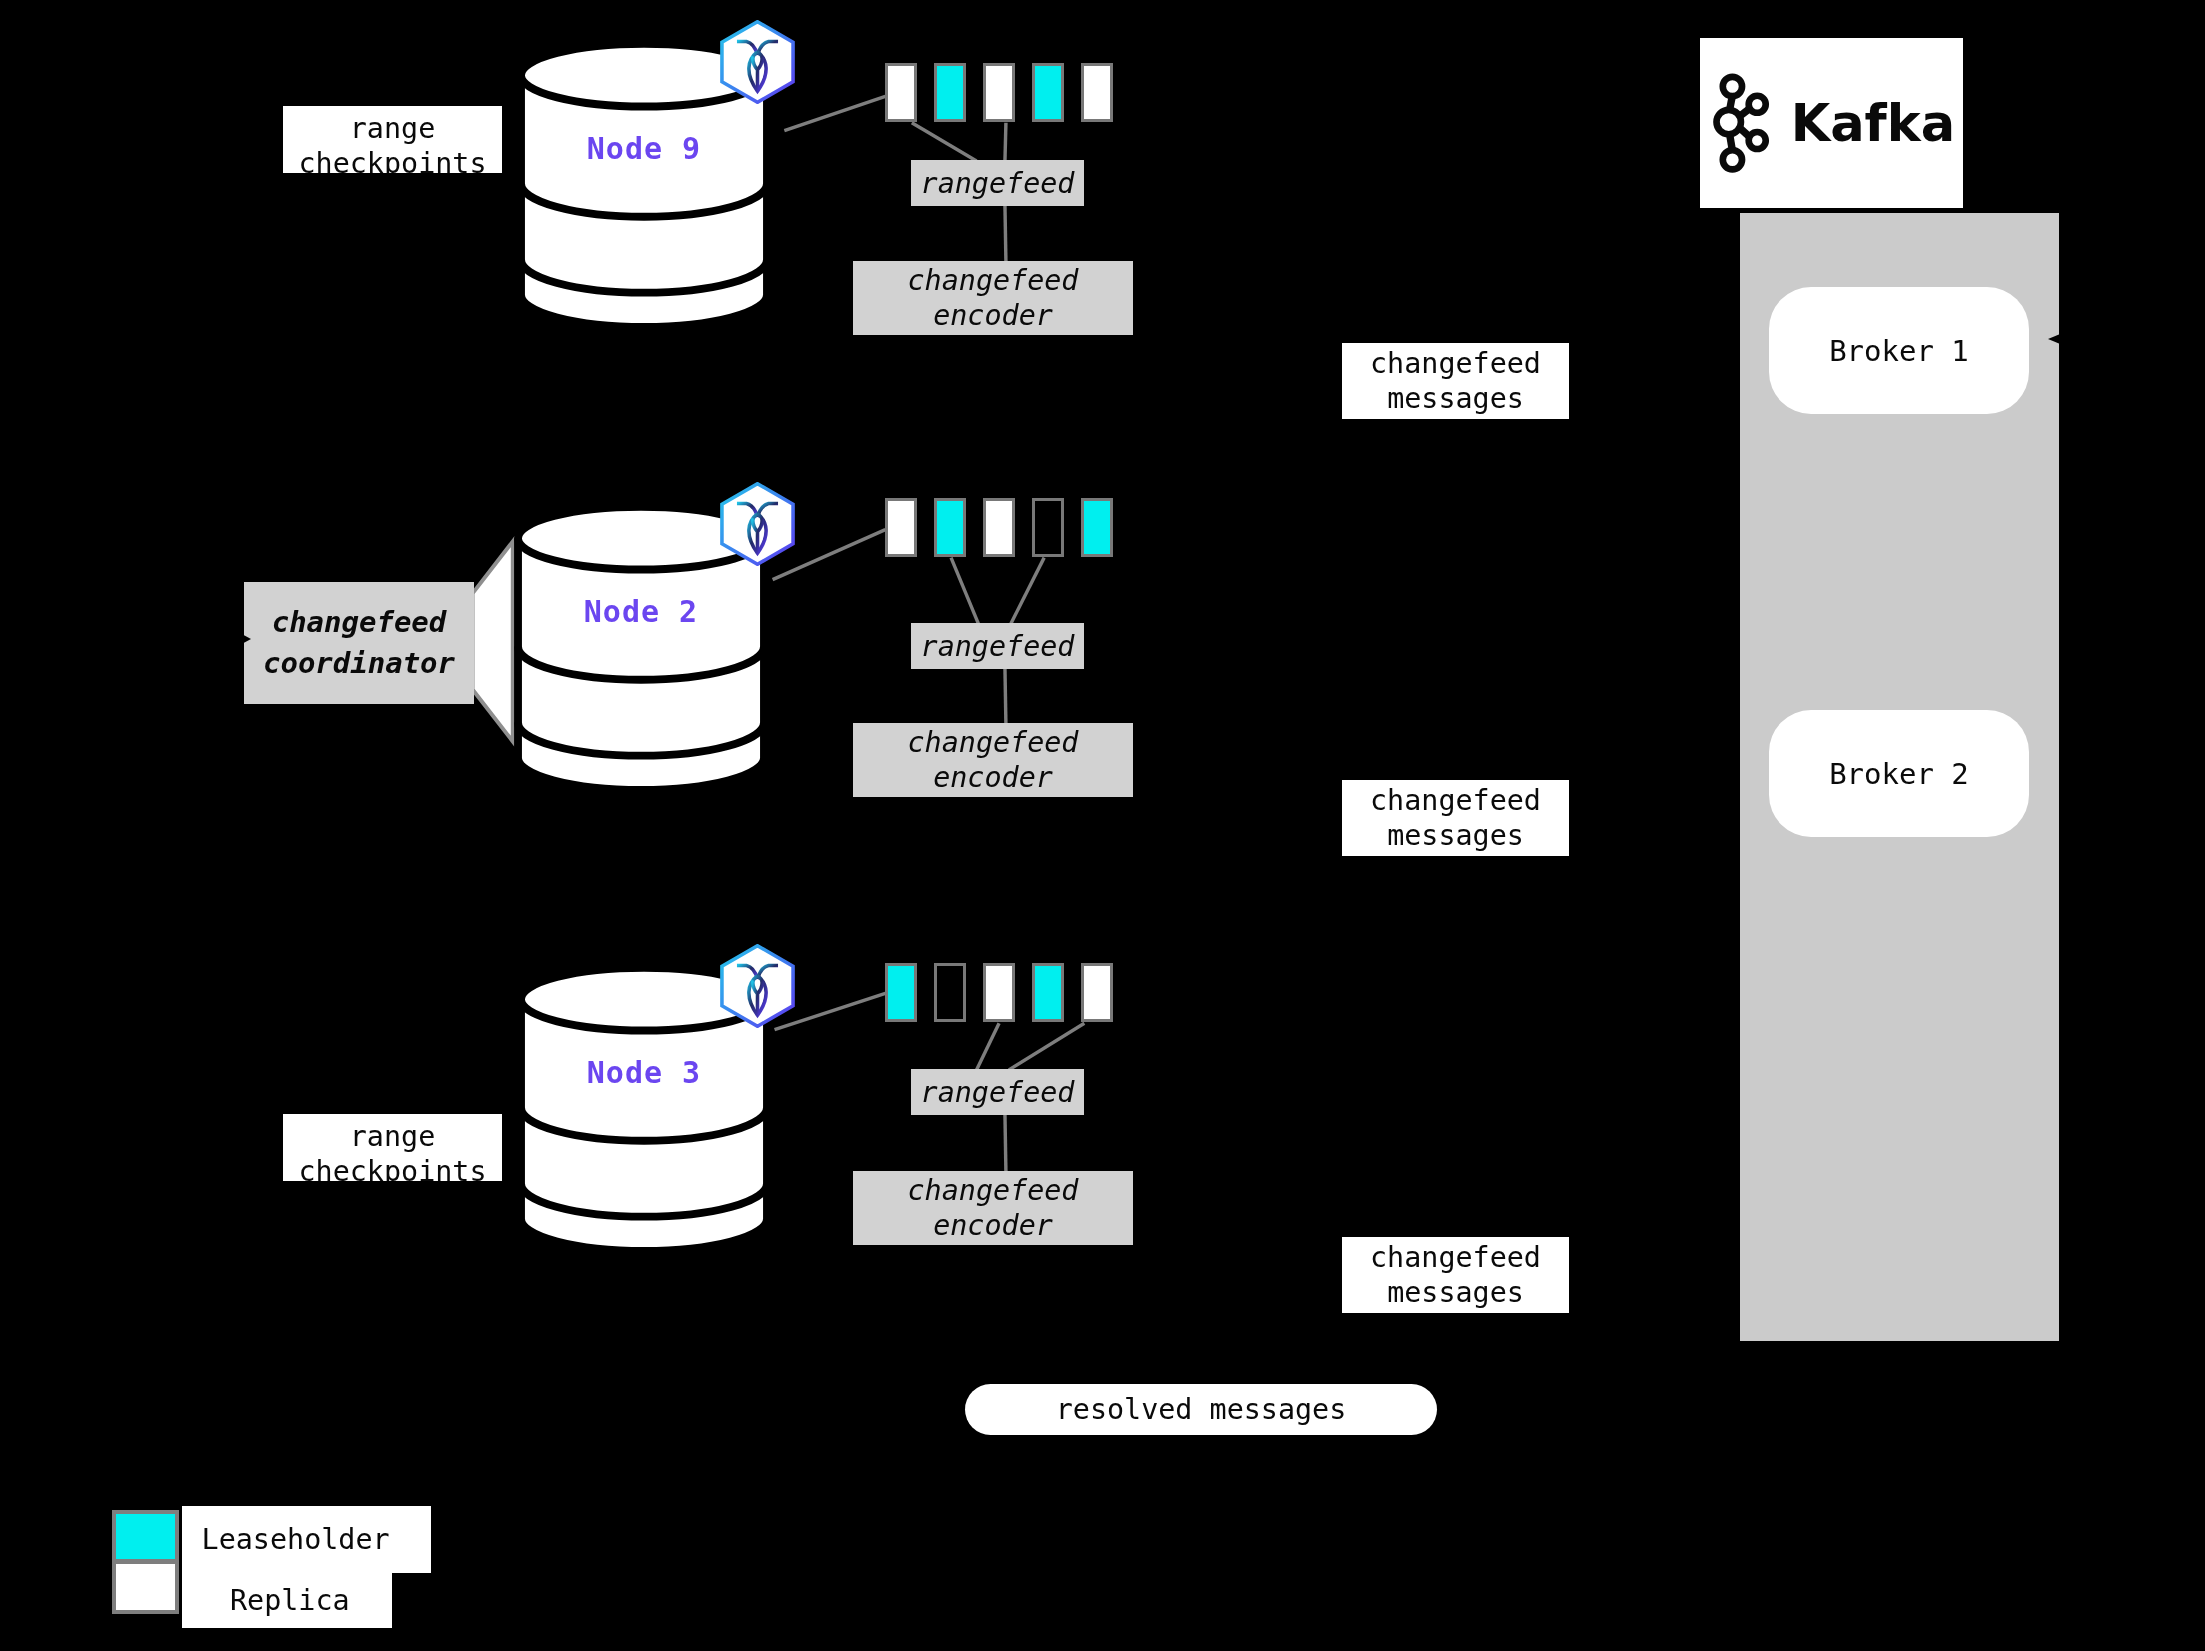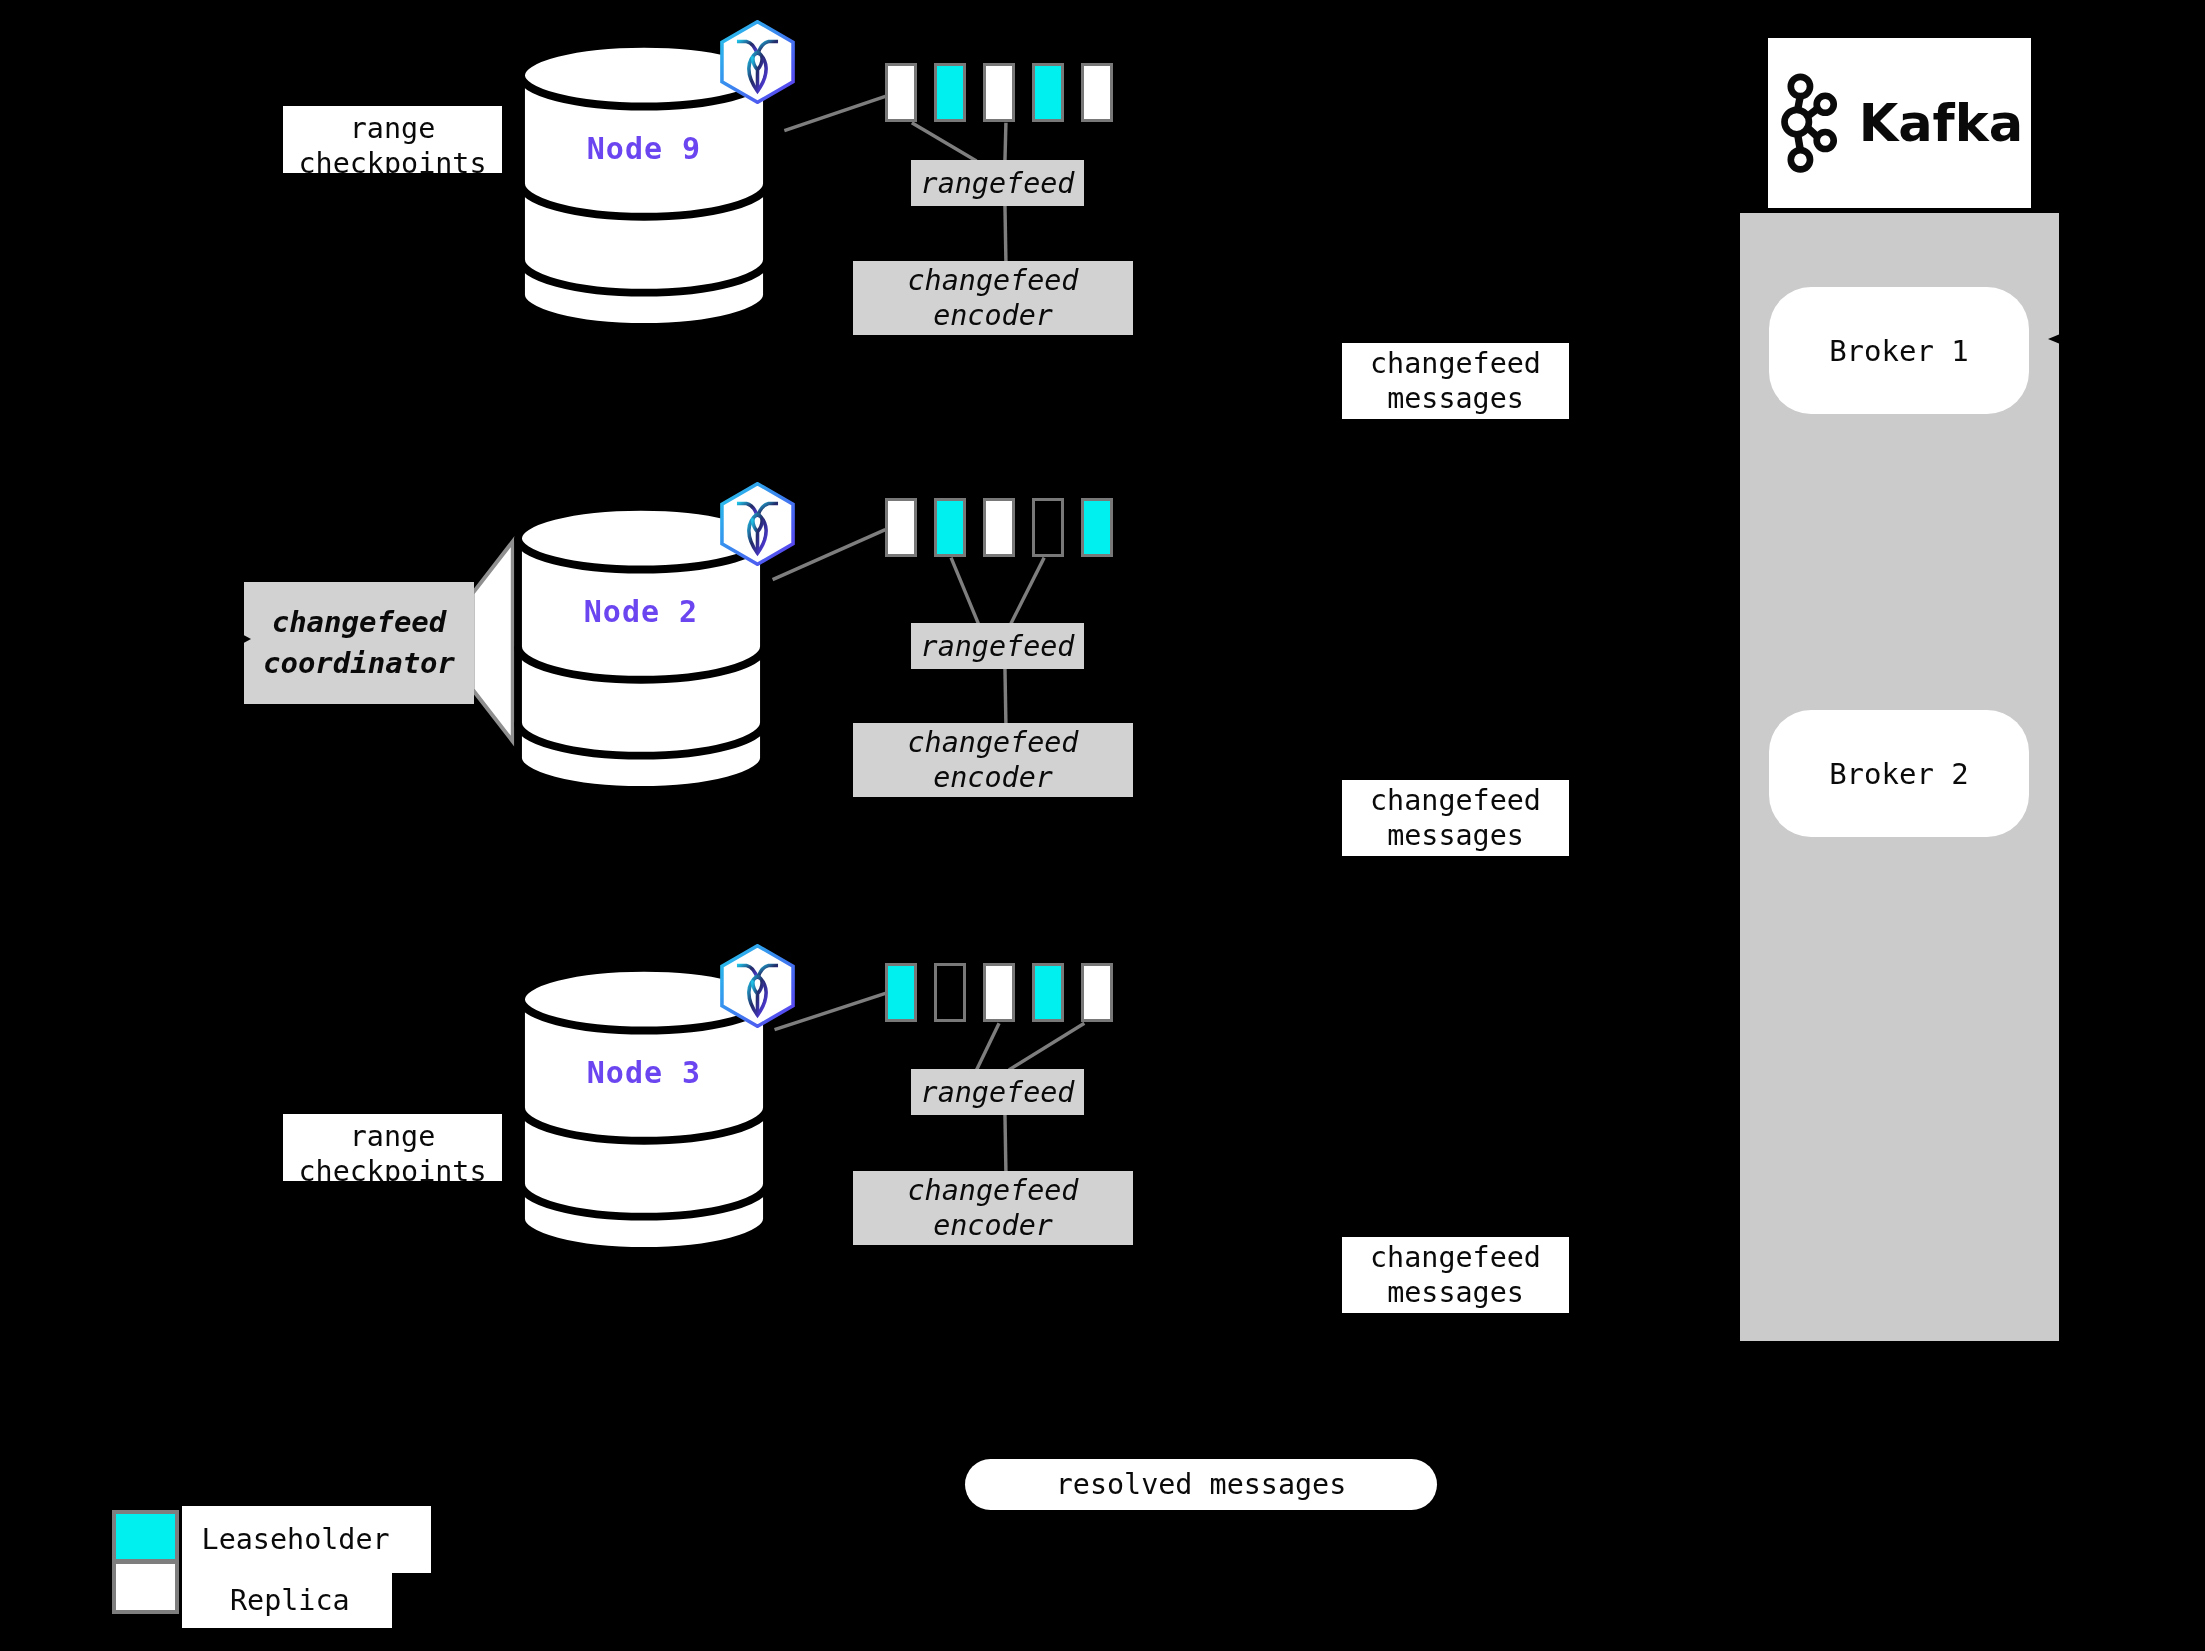--- a/index.html
+++ b/index.html
@@ -17,28 +17,28 @@
   .bold{font-weight:bold;}
   
   .node-label{position:absolute;width:260px;text-align:center;font-size:30px;font-weight:bold;
               color:#6b46f0;letter-spacing:1px;}
   
   .sq{position:absolute;width:25.5px;height:53px;border:3.9px solid #787878;}
   .sq[data-kind="leaseholder"]{background:#00efef;}
   .sq[data-kind="replica"]{background:#ffffff;}
   .sq[data-kind="empty"]{background:#000000;}
   
-  .kafka-box{position:absolute;left:1768px;top:38px;width:263px;height:170px;background:#ffffff;
+  .kafka-box{position:absolute;left:1700px;top:38px;width:263px;height:170px;background:#ffffff;
              display:flex;align-items:center;justify-content:center;gap:8.8px;}
   .kafka-word{font-family:"DejaVu Sans","Liberation Sans",sans-serif;font-weight:bold;font-size:51px;color:#0a0a0a;}
   .container{position:absolute;left:1740px;top:213px;width:319px;height:1128px;background:#cbcbcb;}
   .broker{position:absolute;left:1769px;width:260px;height:127px;background:#ffffff;border-radius:42px;
           display:flex;align-items:center;justify-content:center;font-size:29px;color:#0a0a0a;}
   
-  .pill{position:absolute;left:965px;top:1459px;width:472px;height:51px;background:#ffffff;border-radius:25.5px;
+  .pill{position:absolute;left:965px;top:1384px;width:472px;height:51px;background:#ffffff;border-radius:25.5px;
         display:flex;align-items:center;justify-content:center;font-size:28.4px;color:#0a0a0a;}
   
   .legend-sq{position:absolute;width:59px;border:4.9px solid #7e7e7e;}
   .legend-lbl{position:absolute;background:#ffffff;color:#0a0a0a;font-size:28.4px;display:flex;align-items:center;}
   
   .arrow-left{position:absolute;width:0;height:0;border-top:7.8px solid transparent;
               border-bottom:7.8px solid transparent;border-right:17.6px solid #000000;}
   .arrow-right{position:absolute;width:0;height:0;border-top:7.8px solid transparent;
                border-bottom:7.8px solid transparent;border-left:13.7px solid #000000;}
 </style>

